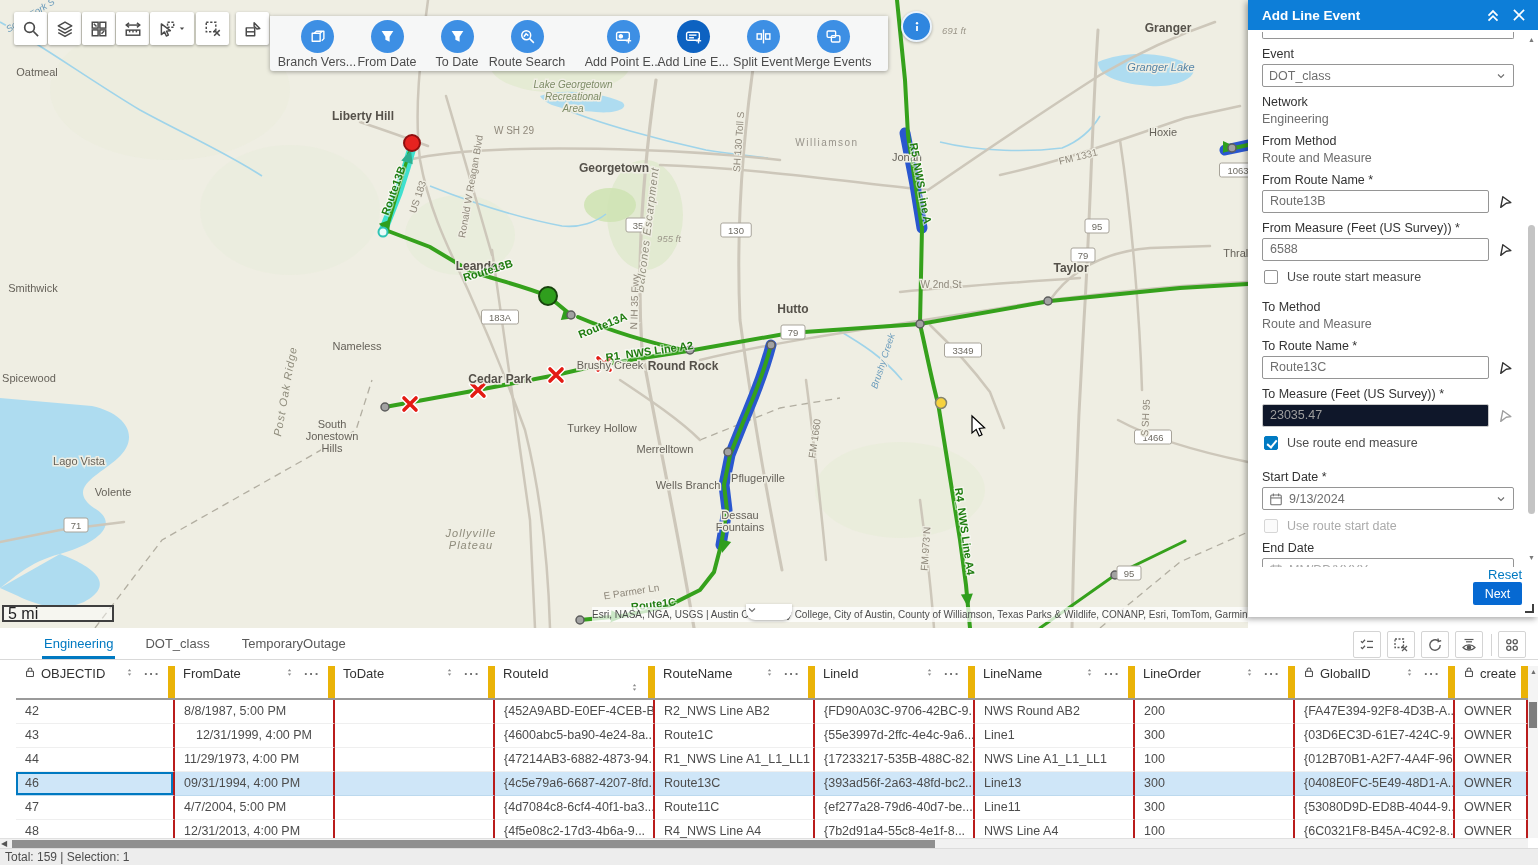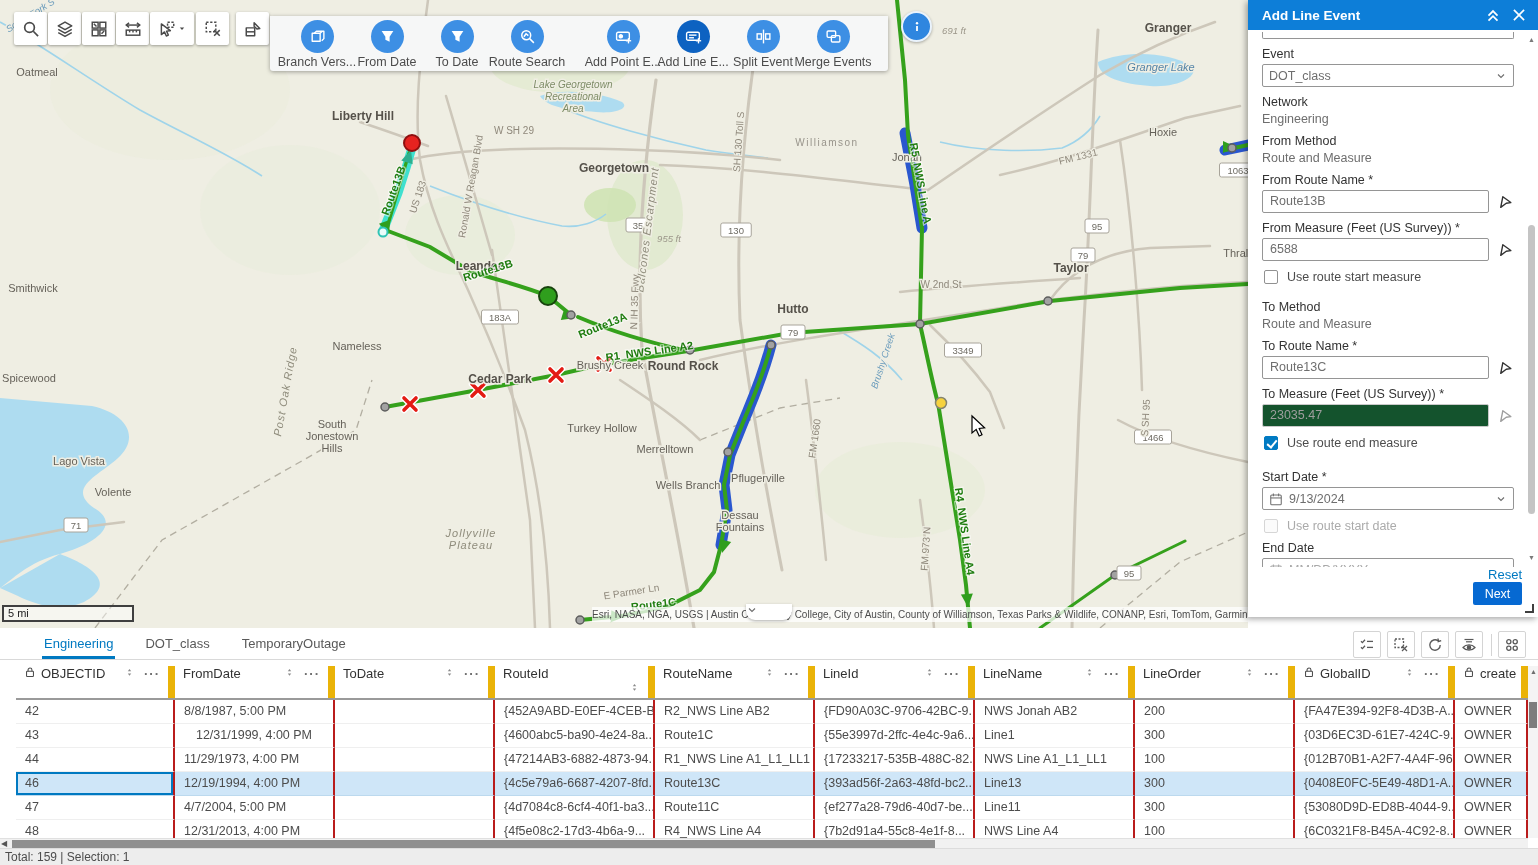--- a/index.html
+++ b/index.html
@@ -18,23 +18,23 @@
   .lbl.water { fill:#5585a8; font-style:italic; font-size:11px; }
   .lbl.watersm { fill:#6b9cbc; font-style:italic; font-size:9.5px; }
   .lbl.terrain { fill:#8f8c7c; font-style:italic; font-size:11px; letter-spacing:1px; }
   .lbl.park { fill:#7f8d68; font-style:italic; font-size:10px; }
   .lbl-road { fill:#8f887b; font-size:10px; paint-order:stroke; stroke:#efeee3; stroke-width:2.5px; }
   .lbl-route { fill:#1f7d10; font-size:11px; font-weight:bold; paint-order:stroke; stroke:rgba(255,255,255,.55); stroke-width:2.5px; }
   .lbl-elev { fill:#9c978a; font-size:9.5px; font-style:italic; }
   .shield-box { fill:#fff; stroke:#a8a49a; stroke-width:1; }
   .shield-txt { fill:#6d6a62; font-size:9.5px; text-anchor:middle; }
 
-  #scalebar { position:absolute; left:2px; top:605px; width:132px; height:17px;
+  #scalebar { position:absolute; left:2px; top:605px; width:112px; height:17px;
     border:2px solid #3f3f3f; background:rgba(255,255,255,.45);
-    font-size:11px; color:#222; padding:0 4px; line-height:13px; }
+    font-size:16px; color:#222; padding:0 4px; line-height:13px; }
   #attrib { position:absolute; left:592px; top:607px; width:656px; height:15px;
     background:rgba(255,255,255,.75); font-size:10px; color:#4c4c4c;
     white-space:nowrap; overflow:hidden; line-height:15px; }
   #attrib-pill { position:absolute; left:746px; top:604px; width:46px; height:16px;
     background:#fff; border-radius:0 0 9px 9px; box-shadow:0 1px 3px rgba(0,0,0,.3);
     text-align:center; color:#6e6e6e; font-size:10px; line-height:14px; cursor:pointer; }
 
   
   .mtool { position:absolute; top:12px; width:33px; height:33px; background:#fff;
     border-radius:2px; box-shadow:0 1px 3px rgba(0,0,0,.35); color:#4a4a4a;
@@ -74,21 +74,21 @@
   .f-value { color:#6e6e6e; margin-bottom:2px; }
   .f-select, .f-date { height:23px; border:1px solid #959595; border-radius:2px;
     display:flex; align-items:center; padding:0 6px; color:#6e6e6e; cursor:pointer; background:#fff; }
   .f-select .sel-txt { flex:1; }
   .f-date .cal { width:14px; height:14px; margin-right:6px; color:#6e6e6e; }
   .f-date .d-txt { flex:1; }
   .chev { width:12px; height:12px; color:#6e6e6e; }
   .f-row { display:flex; align-items:center; }
   .f-input { flex:1; height:23px; border:1px solid #959595; border-radius:2px;
     padding:0 7px; color:#6e6e6e; line-height:21px; background:#fff; }
-  .f-input.disabled { background:#14532d; border-color:#c9c9c9; color:#9e9e9e; }
+  .f-input.disabled { background:#0f172a; border-color:#c9c9c9; color:#9e9e9e; }
   .picker { width:17px; height:17px; margin-left:8px; color:#323232; cursor:pointer; flex:none; }
   .cb-row { display:flex; align-items:center; margin-top:9px; color:#4c4c4c; }
   .cb { width:14px; height:14px; border:1px solid #919191; border-radius:2px; margin:0 9px 0 2px;
     background:#fff; position:relative; flex:none; cursor:pointer; }
   .cb.checked { background:#007ac2; border-color:#007ac2; }
   .cb.checked::after { content:""; position:absolute; left:4px; top:1px; width:4px; height:8px;
     border:solid #fff; border-width:0 2px 2px 0; transform:rotate(40deg); }
   .cb-row.disabled { color:#ababab; }
   .cb-row.disabled .cb { border-color:#d6d6d6; background:#fbfbfb; }
   #panel-footer { position:absolute; bottom:0; left:0; right:0; height:50px; padding:0 16px; 
@@ -844,21 +844,21 @@
           </div>
         </div>
       <div id="grid-body">
           <div class="tr">
             <div class="td first" style="width: 159px;">42</div>
             <div class="td" style="width: 160px;">8/8/1987, 5:00 PM</div>
             <div class="td" style="width: 160px;"></div>
             <div class="td" style="width: 160px;">{452A9ABD-E0EF-4CEB-B...</div>
             <div class="td" style="width: 160px;">R2_NWS Line AB2</div>
             <div class="td" style="width: 160px;">{FD90A03C-9706-42BC-9...</div>
-            <div class="td" style="width: 160px;">NWS Jonah AB2</div>
+            <div class="td" style="width: 160px;">NWS Round AB2</div>
             <div class="td" style="width: 160px;">200</div>
             <div class="td" style="width: 160px;">{FA47E394-92F8-4D3B-A...</div>
             <div class="td" style="width: 73px;">OWNER</div>
           </div>
           <div class="tr">
             <div class="td first" style="width: 159px;">43</div>
             <div class="td" style="width: 160px; text-align: center;">12/31/1999, 4:00 PM</div>
             <div class="td" style="width: 160px;"></div>
             <div class="td" style="width: 160px;">{4600abc5-ba90-4e24-8a...</div>
             <div class="td" style="width: 160px;">Route1C</div>
@@ -875,21 +875,21 @@
             <div class="td" style="width: 160px;">{47214AB3-6882-4873-94...</div>
             <div class="td" style="width: 160px;">R1_NWS Line A1_L1_LL1</div>
             <div class="td" style="width: 160px;">{17233217-535B-488C-82...</div>
             <div class="td" style="width: 160px;">NWS Line A1_L1_LL1</div>
             <div class="td" style="width: 160px;">100</div>
             <div class="td" style="width: 160px;">{012B70B1-A2F7-4A4F-96...</div>
             <div class="td" style="width: 73px;">OWNER</div>
           </div>
           <div class="tr sel">
             <div class="td first" style="width: 159px;">46</div>
-            <div class="td" style="width: 160px;">12/19/1994, 4:00 PM</div>
+            <div class="td" style="width: 160px;">09/31/1994, 4:00 PM</div>
             <div class="td" style="width: 160px;"></div>
             <div class="td" style="width: 160px;">{4c5e79a6-6687-4207-8fd...</div>
             <div class="td" style="width: 160px;">Route13C</div>
             <div class="td" style="width: 160px;">{393ad56f-2a63-48fd-bc2...</div>
             <div class="td" style="width: 160px;">Line13</div>
             <div class="td" style="width: 160px;">300</div>
             <div class="td" style="width: 160px;">{0408E0FC-5E49-48D1-A...</div>
             <div class="td" style="width: 73px;">OWNER</div>
           </div>
           <div class="tr">

